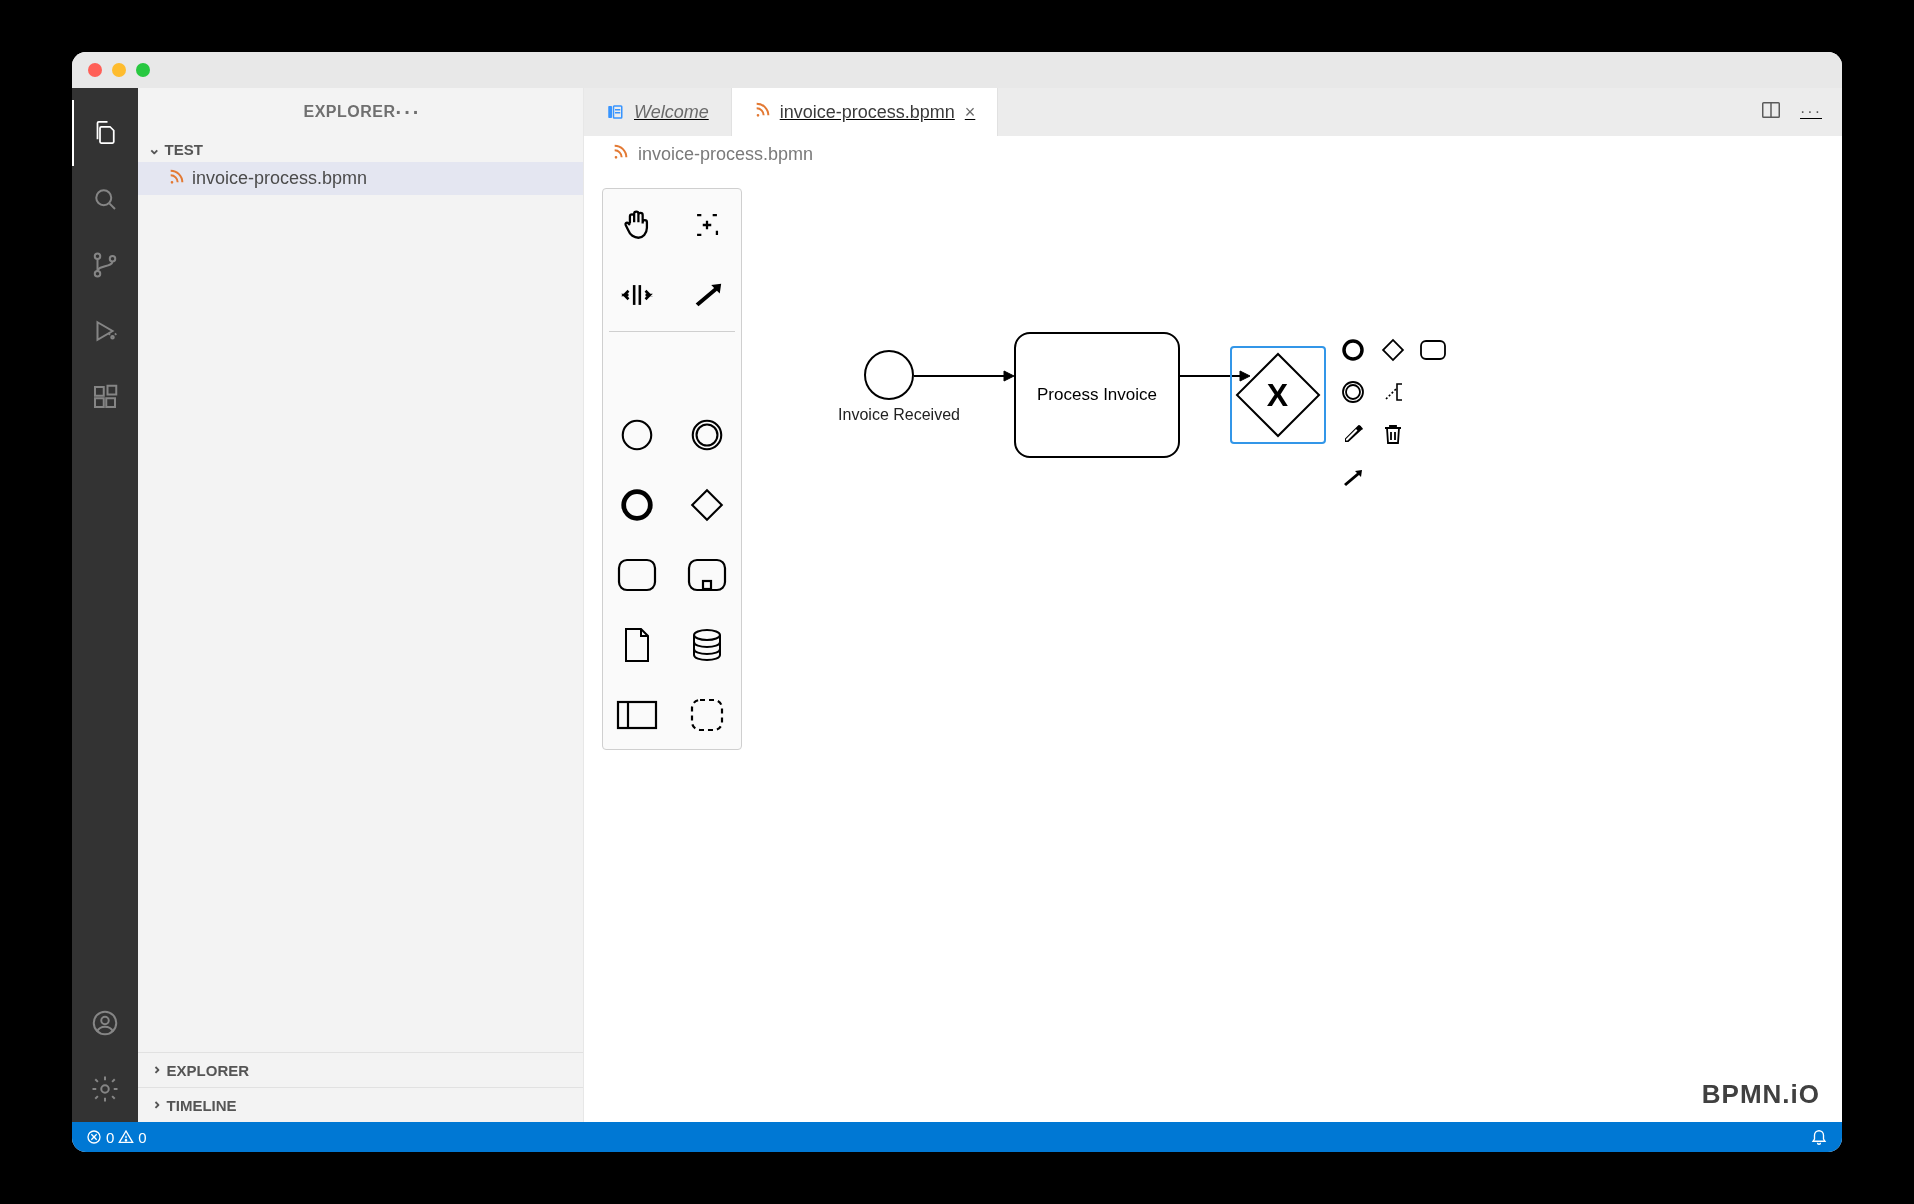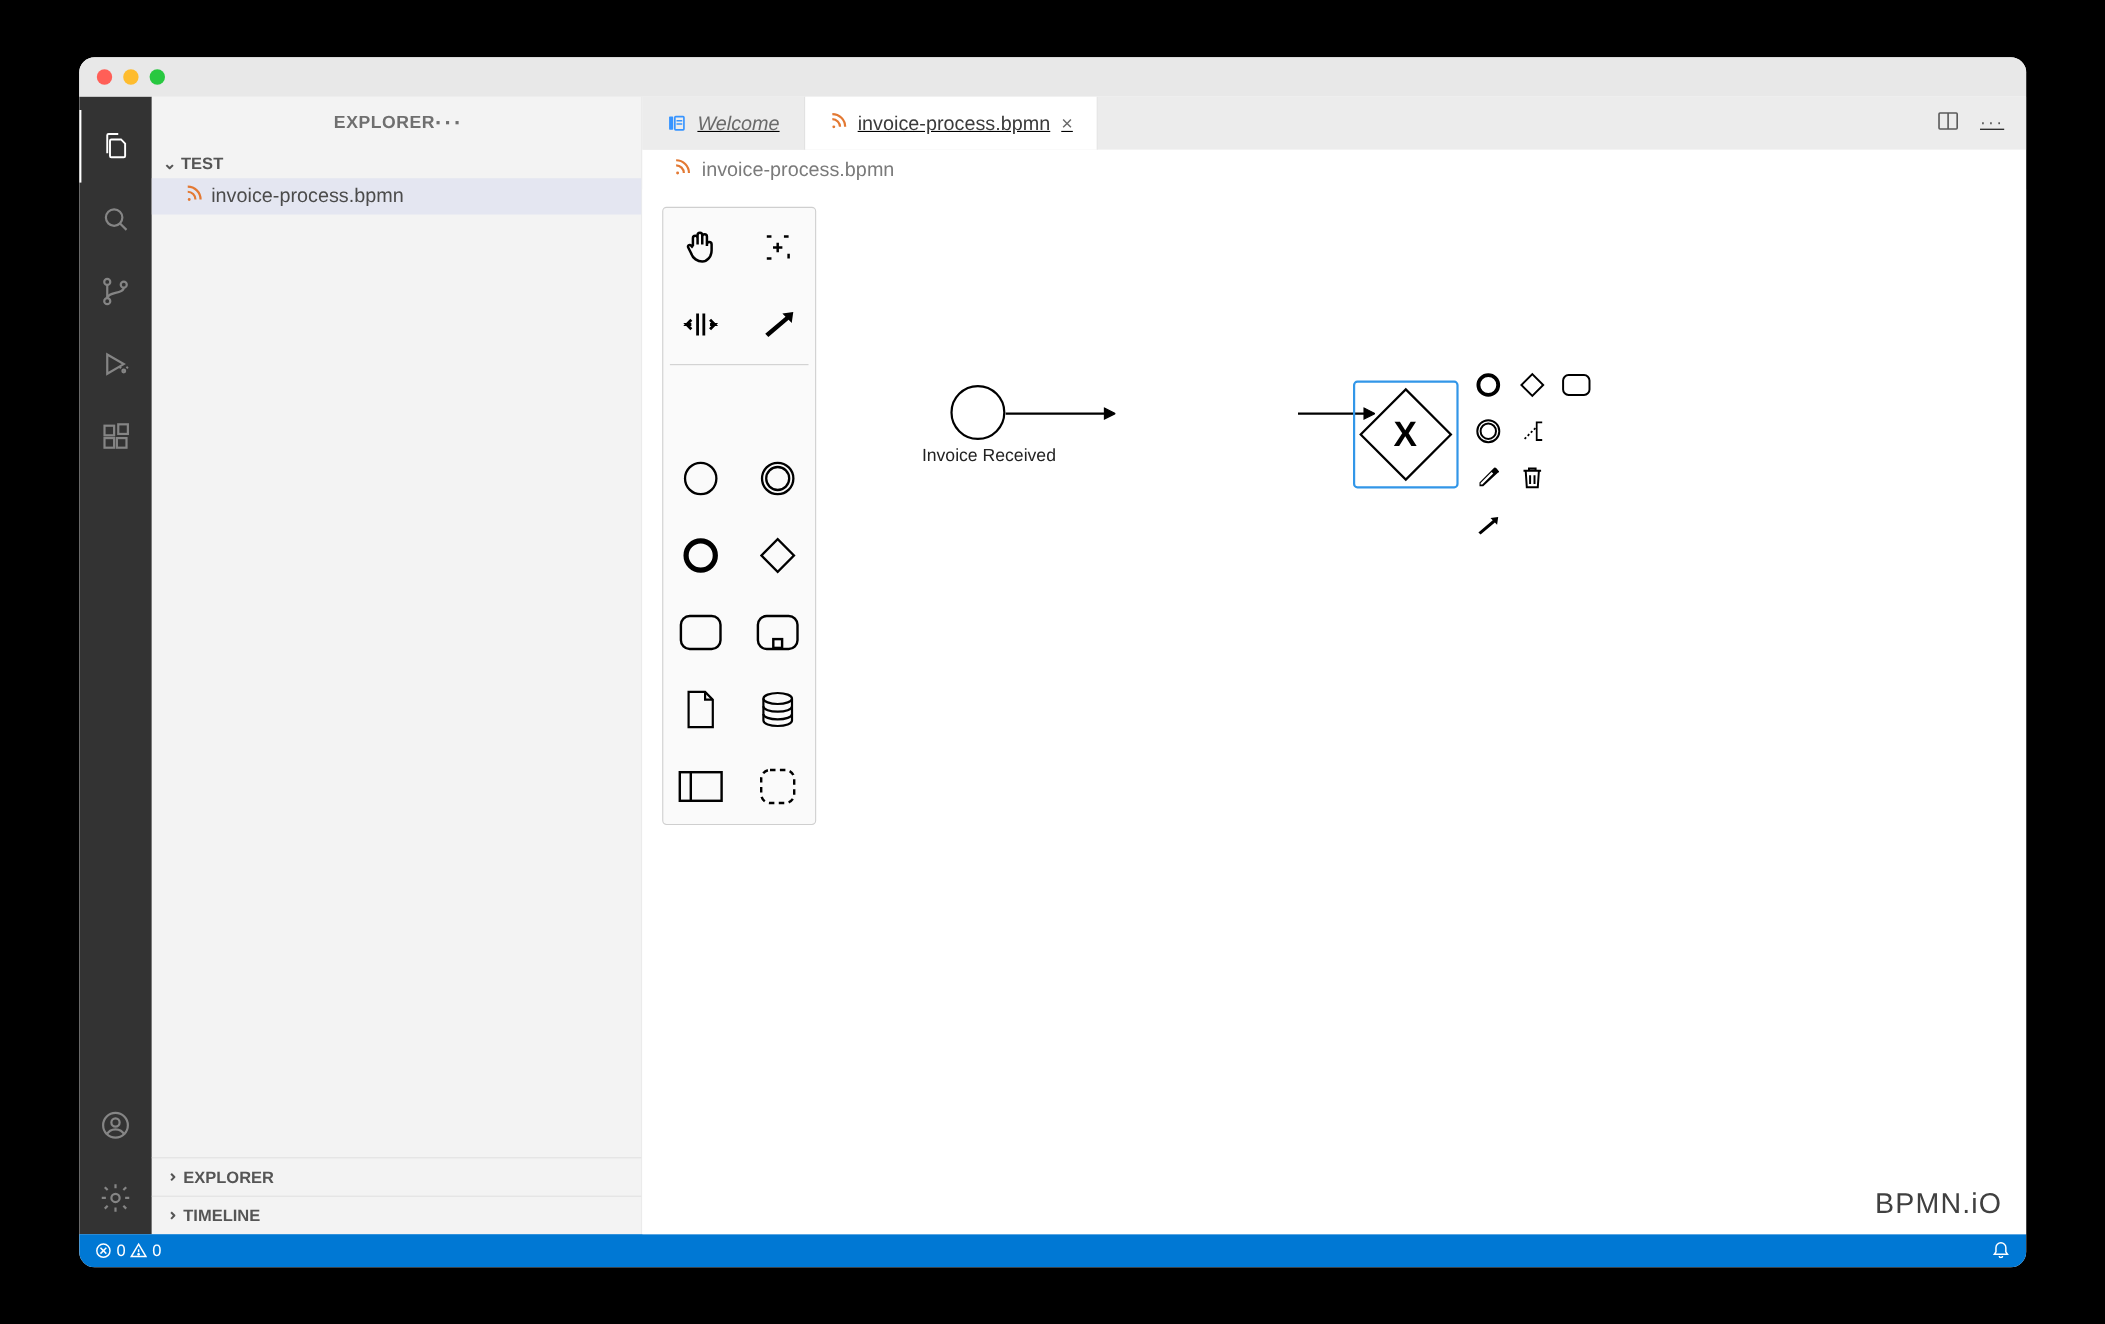--- a/index.html
+++ b/index.html
@@ -261,21 +261,21 @@
   grid-template-columns: 34px 34px 34px;
   grid-auto-rows: 36px;
   gap: 6px 6px;
 }
 .ctx { display:flex; align-items:center; justify-content:center; }
 
 .watermark {
   position: absolute;
   right: 22px;
   bottom: 12px;
-  font-weight: 400;
+  font-weight: 700;
   font-size: 26px;
   letter-spacing: 1px;
   color: #404040;
 }
 
 .statusbar {
   height: 30px;
   background: #0078d4;
   color: #fff;
   display: flex;
@@ -513,20 +513,23 @@
 
         <div class="diagram">
           <div class="start-event"></div>
           <div class="start-label">Invoice Received</div>
 
           <svg class="seq" style="left:50px;top:36px" width="100" height="20">
               <line x1="0" y1="8" x2="90" y2="8" stroke-width="2"></line>
               <polygon points="90,3 100,8 90,13" fill="#000"></polygon>
             </svg>
 
+          <div class="task">
+            <span>Process Invoice</span>
+          </div>
 
           <svg class="seq" style="left:316px;top:36px" width="70" height="20">
               <line x1="0" y1="8" x2="60" y2="8" stroke-width="2"></line>
               <polygon points="60,3 70,8 60,13" fill="#000"></polygon>
             </svg>
 
           <div class="gateway-box">
             <div class="gateway">
               <span>X</span>
             </div>

